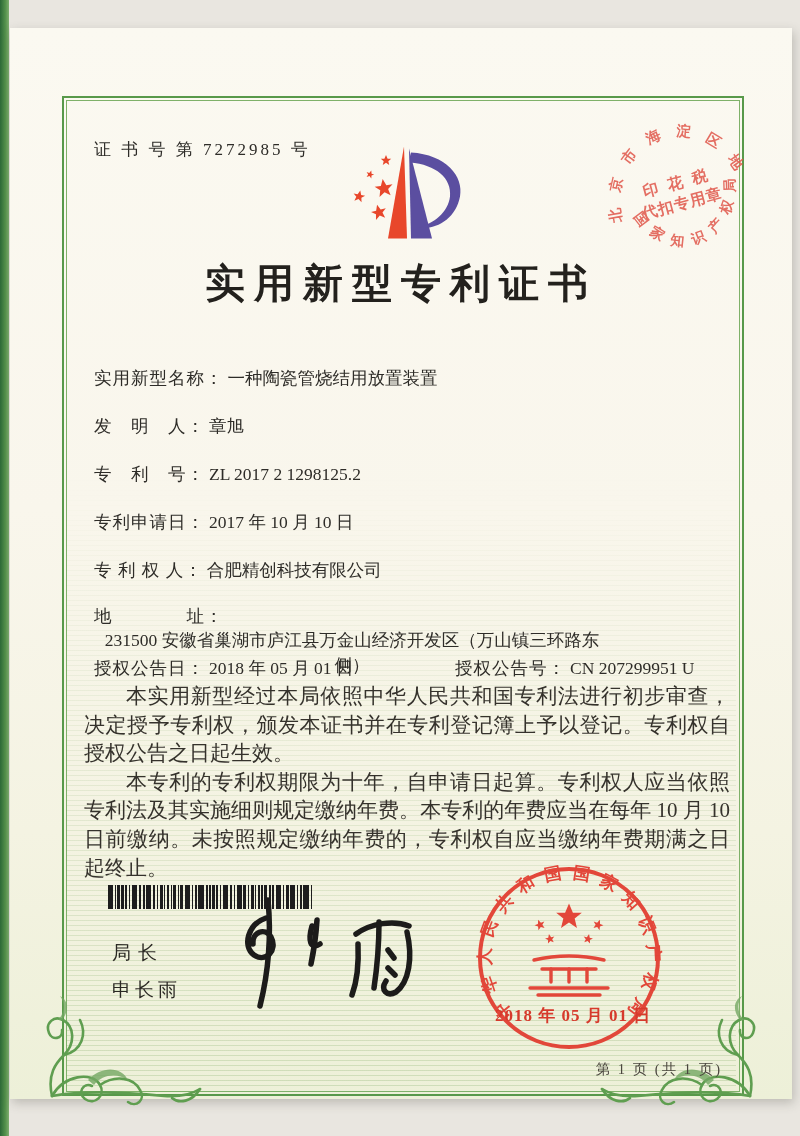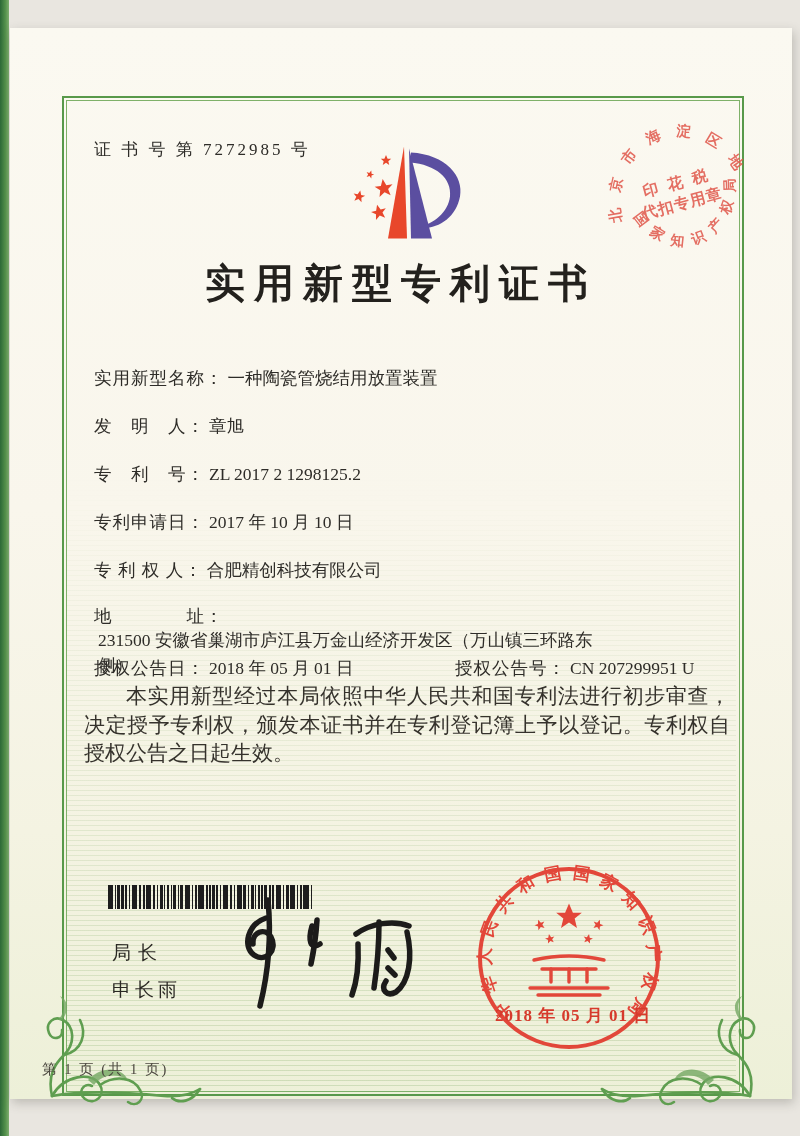--- a/index.html
+++ b/index.html
@@ -19,40 +19,40 @@
   .guilloche{position:absolute;left:56px;top:72px;width:670px;height:988px;pointer-events:none;
     background:repeating-linear-gradient(to bottom, rgba(124,168,96,.28) 0 1px, rgba(124,168,96,0) 1px 5px);
     -webkit-mask-image:linear-gradient(to bottom, rgba(0,0,0,0) 0 38%, rgba(0,0,0,.35) 60%, rgba(0,0,0,.95) 100%);
     mask-image:linear-gradient(to bottom, rgba(0,0,0,0) 0 38%, rgba(0,0,0,.35) 60%, rgba(0,0,0,.95) 100%);}
   .cert-number{position:absolute;left:84px;top:110px;font-size:17px;letter-spacing:3px;color:#2e2c28;}
   .logo{position:absolute;left:328px;top:110px;width:140px;height:126px;}
   .cert-title{position:absolute;left:52px;top:228px;width:678px;text-align:center;
     font-size:40px;font-weight:600;letter-spacing:9px;color:#23211d;}
   .row{position:absolute;left:84px;font-size:17.5px;color:#2e2c28;white-space:nowrap;}
   .row .lbl{letter-spacing:1px;}
-  .row .val{margin-left:4px;}
+  .row .val{margin-left:4px;text-align:center;}
   .row-addr{white-space:normal;display:flex;align-items:flex-start;flex-direction:column;}
   .row-addr .val{display:inline-block;width:508px;line-height:25px;white-space:normal;}
   .grant-right{position:absolute;left:361px;top:0;}
   .paras{position:absolute;left:74px;top:654px;width:646px;font-size:21px;line-height:28.6px;
     color:#35322c;text-align:justify;}
   .paras p{margin:0;text-indent:2em;}
   .barcode{position:absolute;left:98px;top:857px;width:205px;height:24px;
     background-image:
       repeating-linear-gradient(90deg,#1d1d1d 0 1.5px,rgba(0,0,0,0) 1.5px 3.5px),
       repeating-linear-gradient(90deg,#1d1d1d 0 1px,rgba(0,0,0,0) 1px 9px),
       repeating-linear-gradient(90deg,#1d1d1d 0 3px,rgba(0,0,0,0) 3px 13px);}
   .sig-title{position:absolute;left:102px;top:912px;font-size:19px;letter-spacing:7px;color:#2a2823;}
   .sig-name{position:absolute;left:102px;top:949px;font-size:19px;letter-spacing:4px;color:#2a2823;}
   .autograph{position:absolute;left:198px;top:864px;width:225px;height:128px;}
   .seal{position:absolute;left:462px;top:833px;width:195px;height:195px;opacity:.93;}
   .seal-date{position:absolute;left:468px;top:976px;width:190px;text-align:center;
     font-size:17px;font-weight:bold;color:#d63a2c;letter-spacing:1px;}
   .tax-stamp{position:absolute;left:588px;top:68px;width:160px;height:185px;opacity:.85;}
-  .footer{position:absolute;left:32px;top:1032px;width:680px;text-align:left;
+  .footer{position:absolute;left:32px;top:1032px;width:680px;text-align:right;
     font-size:14.5px;letter-spacing:2px;color:#4a463e;}
   .flourish{position:absolute;width:172px;height:152px;}
   .flourish.bl{left:22px;top:934px;}
   .flourish.br{left:588px;top:934px;transform:scaleX(-1);}
 </style>
 </head>
 <body>
 
 <div class="spine"></div>
 
@@ -145,20 +145,21 @@
   </div>
   <div class="row" style="top:628px;width:640px">
     <span class="lbl">授权公告日：</span><span class="val">2018 年 05 月 01 日</span>
     <span class="grant-right">
       <span class="lbl">授权公告号：</span><span class="val">CN 207299951 U</span>
     </span>
   </div>
 
   <div class="paras">
     <p>本实用新型经过本局依照中华人民共和国专利法进行初步审查，决定授予专利权，颁发本证书并在专利登记簿上予以登记。专利权自授权公告之日起生效。</p>
+    <p>本专利的专利权期限为十年，自申请日起算。专利权人应当依照专利法及其实施细则规定缴纳年费。本专利的年费应当在每年 10 月 10 日前缴纳。未按照规定缴纳年费的，专利权自应当缴纳年费期满之日起终止。</p>
   </div>
 
   <div class="barcode"></div>
 
   <div class="sig-title">局长</div>
   <div class="sig-name">申长雨</div>
 
   <svg class="autograph" viewBox="0 0 225 128">
     <g fill="none" stroke="#1c1b1a" stroke-width="5.5" stroke-linecap="round" stroke-linejoin="round">
       <path d="M58,26 C40,32 34,54 46,63 C58,71 70,58 63,45 C57,35 44,40 45,52"></path>

